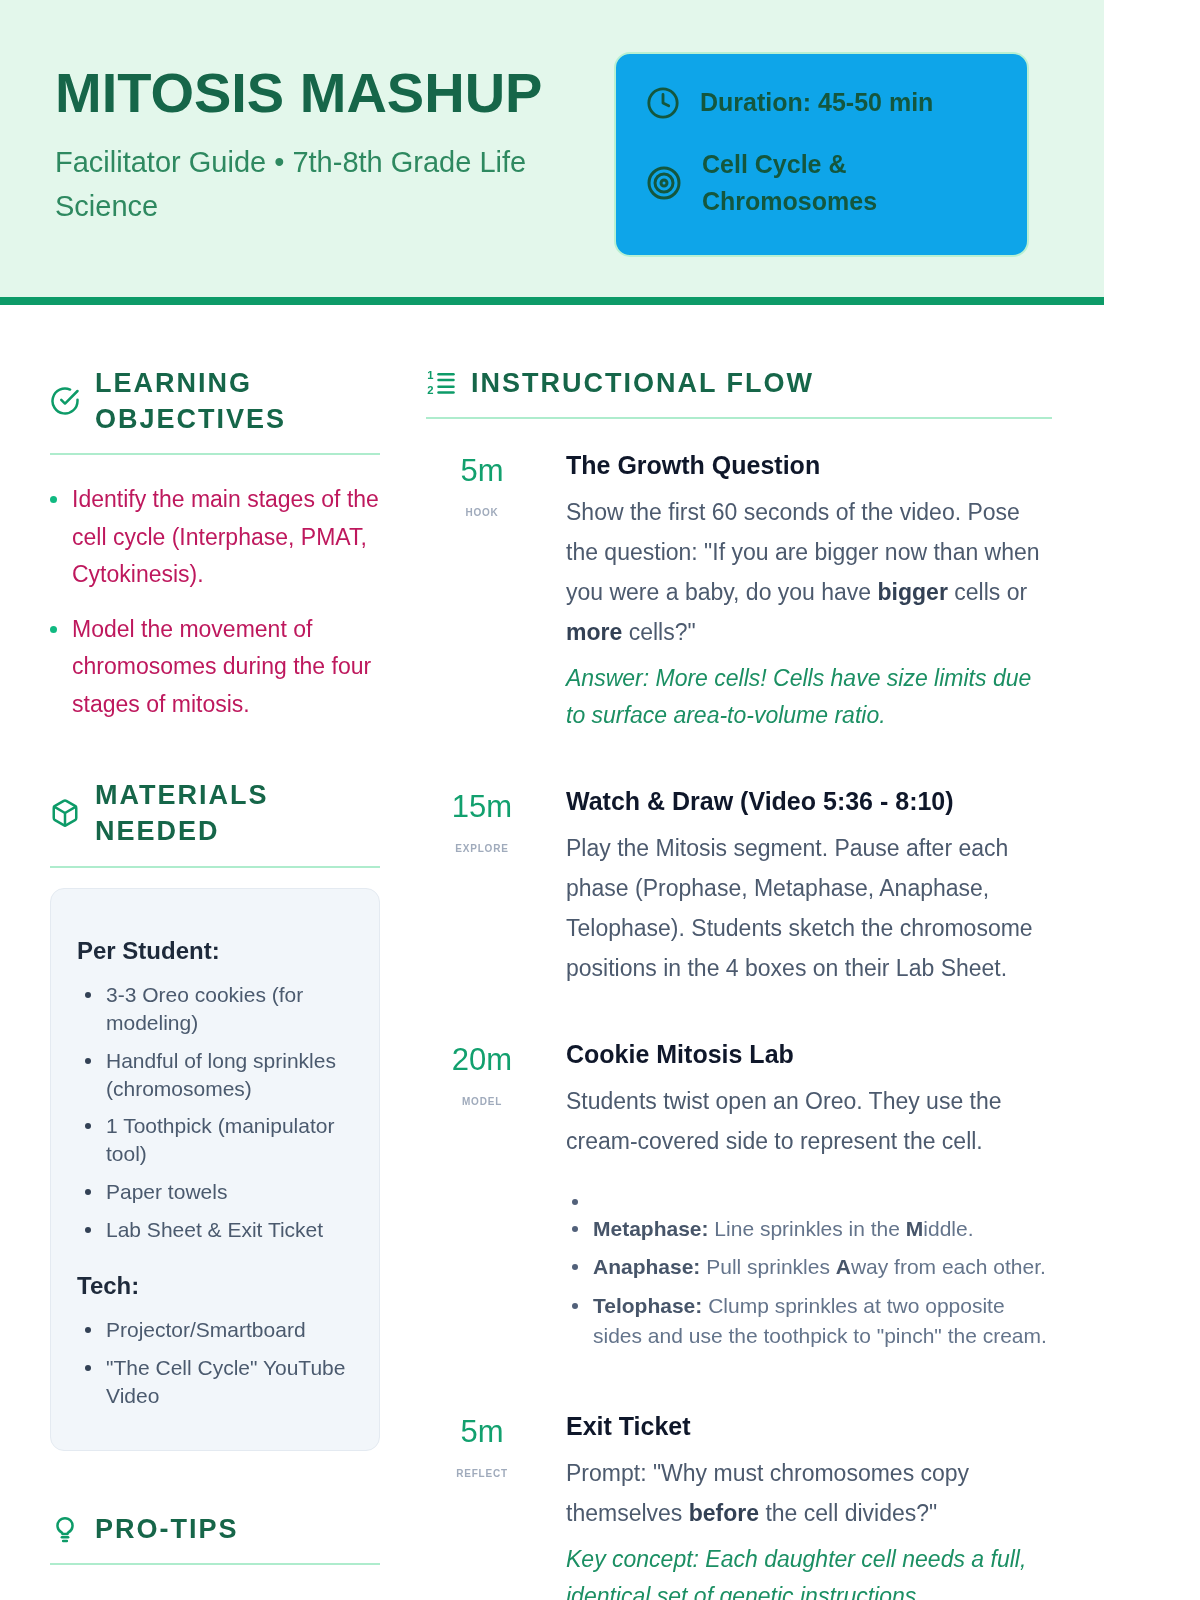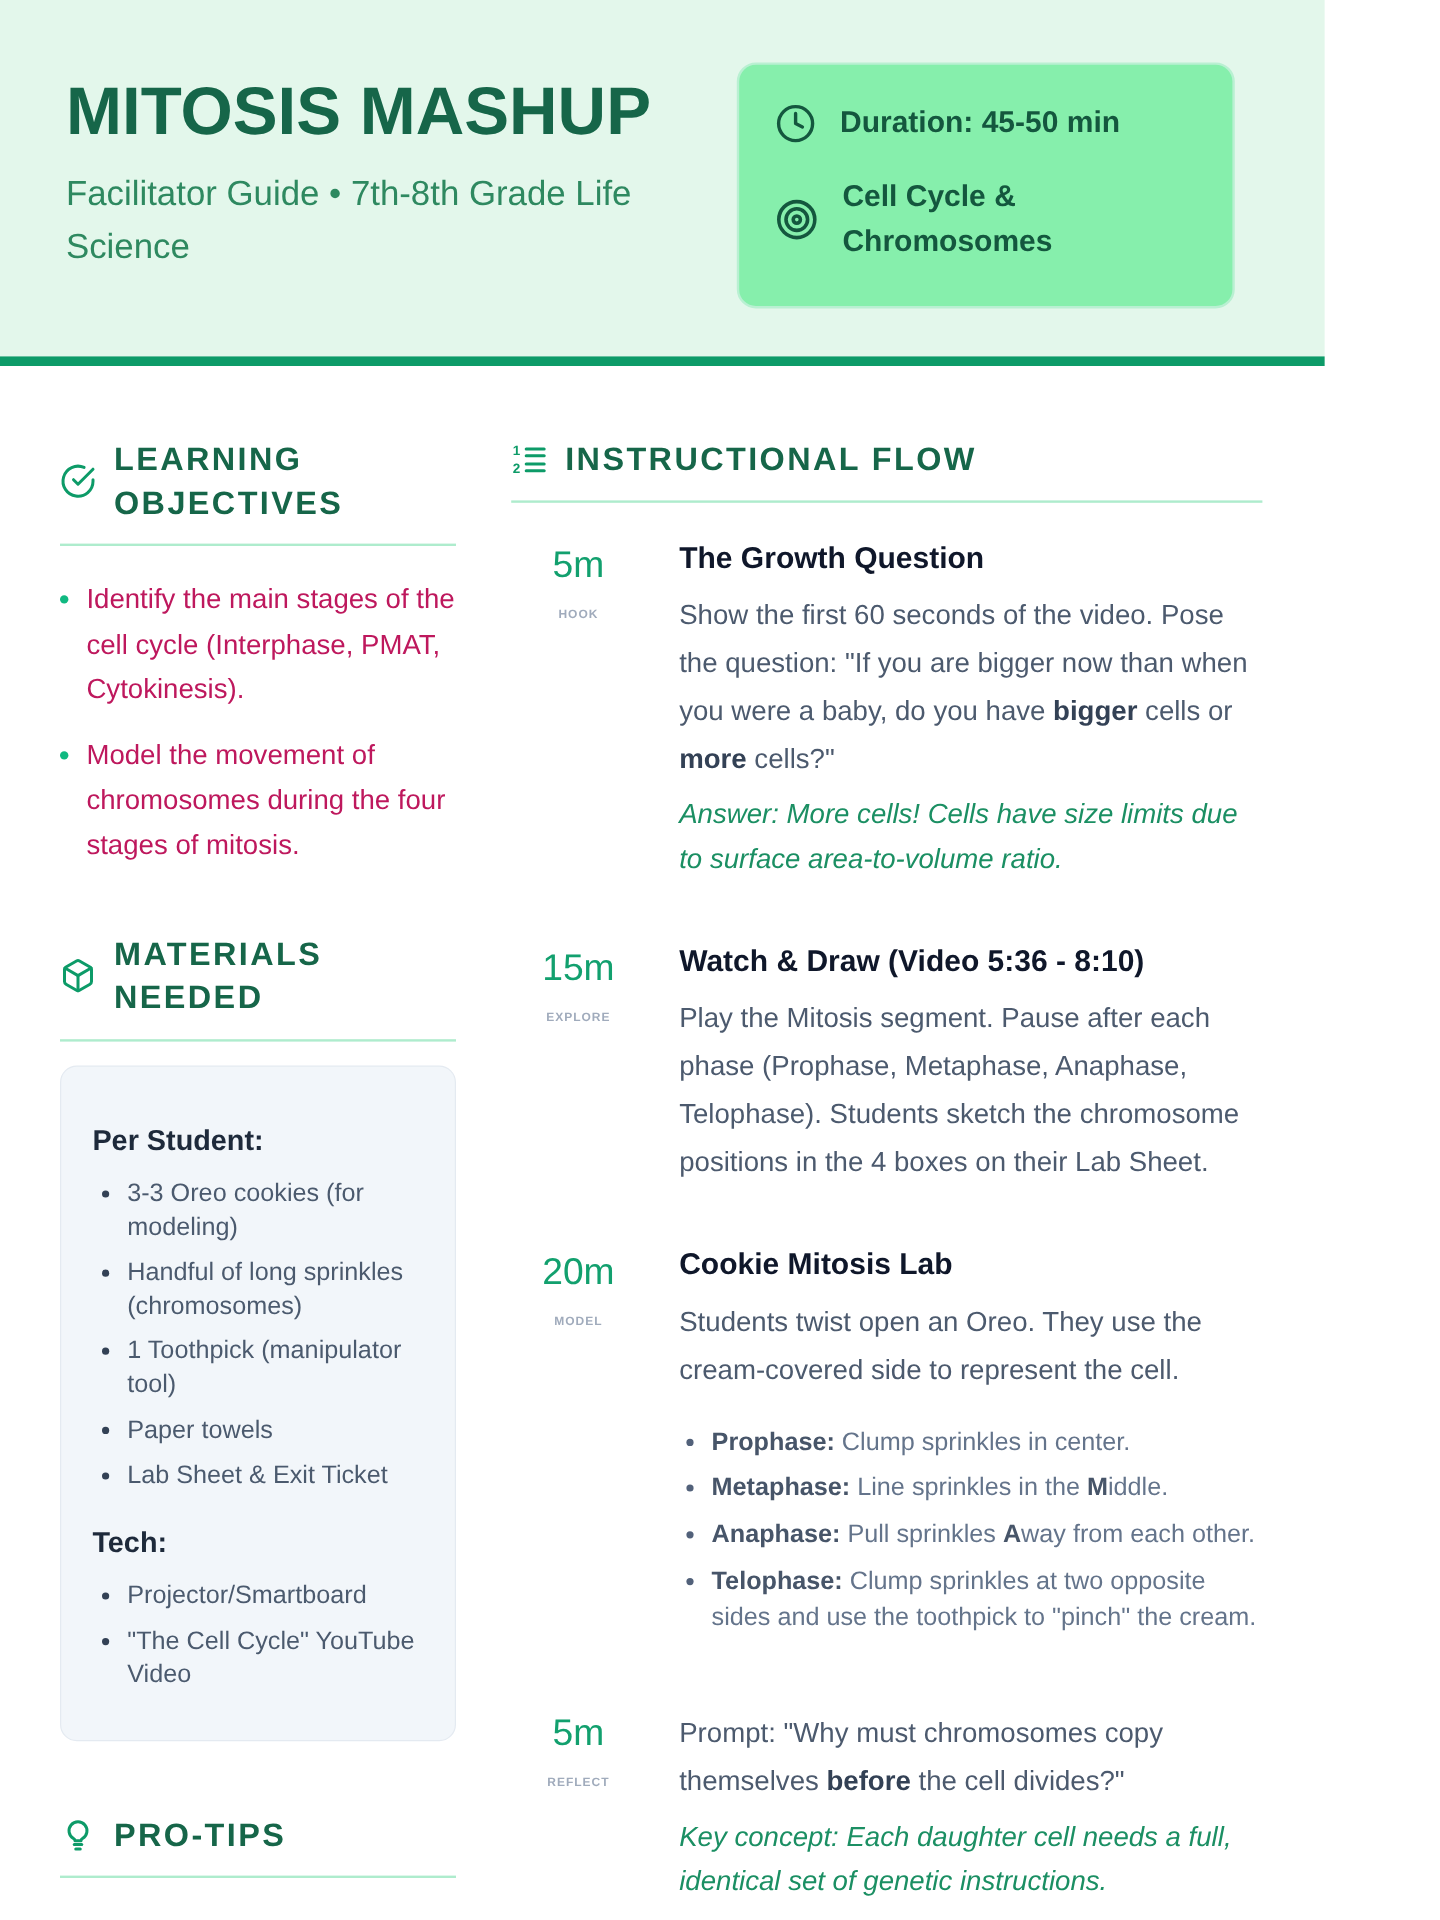--- a/index.html
+++ b/index.html
@@ -7,21 +7,21 @@
   body { font-family:"Liberation Sans","DejaVu Sans",sans-serif; color:#475569; }
   .page { width:1104px; height:1600px; overflow:hidden; background:#ffffff; position:relative; }
 
   
   header { background:#e3f7eb; min-height:295px; padding:52px 75px 40px 55px;
            display:flex; justify-content:space-between; align-items:flex-start; }
   .header-left { padding-top:8px; }
   h1 { margin:0 0 16px; font-size:56px; font-weight:800; color:#166649; letter-spacing:0px; }
   .subtitle { margin:0; font-size:29px; color:#2e8960; max-width:590px; line-height:1.5; }
 
-  .meta-card { background:#86efac; border:2px solid #b9f0d2; border-radius:16px;
+  .meta-card { background:#0ea5e9; border:2px solid #b9f0d2; border-radius:16px;
                width:415px; padding:30px 30px 34px; flex-shrink:0; }
   .meta-row { display:flex; align-items:center; gap:20px; color:#14573e;
               font-weight:700; font-size:25px; line-height:1.5; }
   .meta-row + .meta-row { margin-top:24px; }
   .meta-row svg { flex-shrink:0; }
 
   .divider-bar { height:8px; background:#0d9b68; }
 
   
   main { display:flex; gap:46px; padding:60px 52px 0 50px; }
@@ -233,21 +233,20 @@
         <div class="flow-left">
           <div class="time">20m</div>
           <div class="stage">MODEL</div>
         </div>
         <div class="flow-content">
           <h3 class="flow-title">Cookie Mitosis Lab</h3>
           <p class="body-text">Students twist open an Oreo. They use the cream-covered side to represent the cell.</p>
           <ul class="steps-list">
             <li>
                 <span class="dot-slate"></span>
-                <span><span class="step-label">Prophase:</span><span> Clump sprinkles in center.</span><b></b><span></span></span>
               </li>
             <li>
                 <span class="dot-slate"></span>
                 <span><span class="step-label">Metaphase:</span><span> Line sprinkles in the </span><b>M</b><span>iddle.</span></span>
               </li>
             <li>
                 <span class="dot-slate"></span>
                 <span><span class="step-label">Anaphase:</span><span> Pull sprinkles </span><b>A</b><span>way from each other.</span></span>
               </li>
             <li>
@@ -257,20 +256,21 @@
           </ul>
         </div>
       </div>
 
       <div class="flow-item">
         <div class="flow-left">
           <div class="time">5m</div>
           <div class="stage">REFLECT</div>
         </div>
         <div class="flow-content">
+          <h3 class="flow-title">Exit Ticket</h3>
           <p class="body-text"><span>Prompt: "Why must chromosomes copy themselves </span><b>before</b><span> the cell divides?"</span></p>
           <p class="note">Key concept: Each daughter cell needs a full, identical set of genetic instructions.</p>
         </div>
       </div>
 
     </section>
   </main>
 </div>
 
 </body></html>

